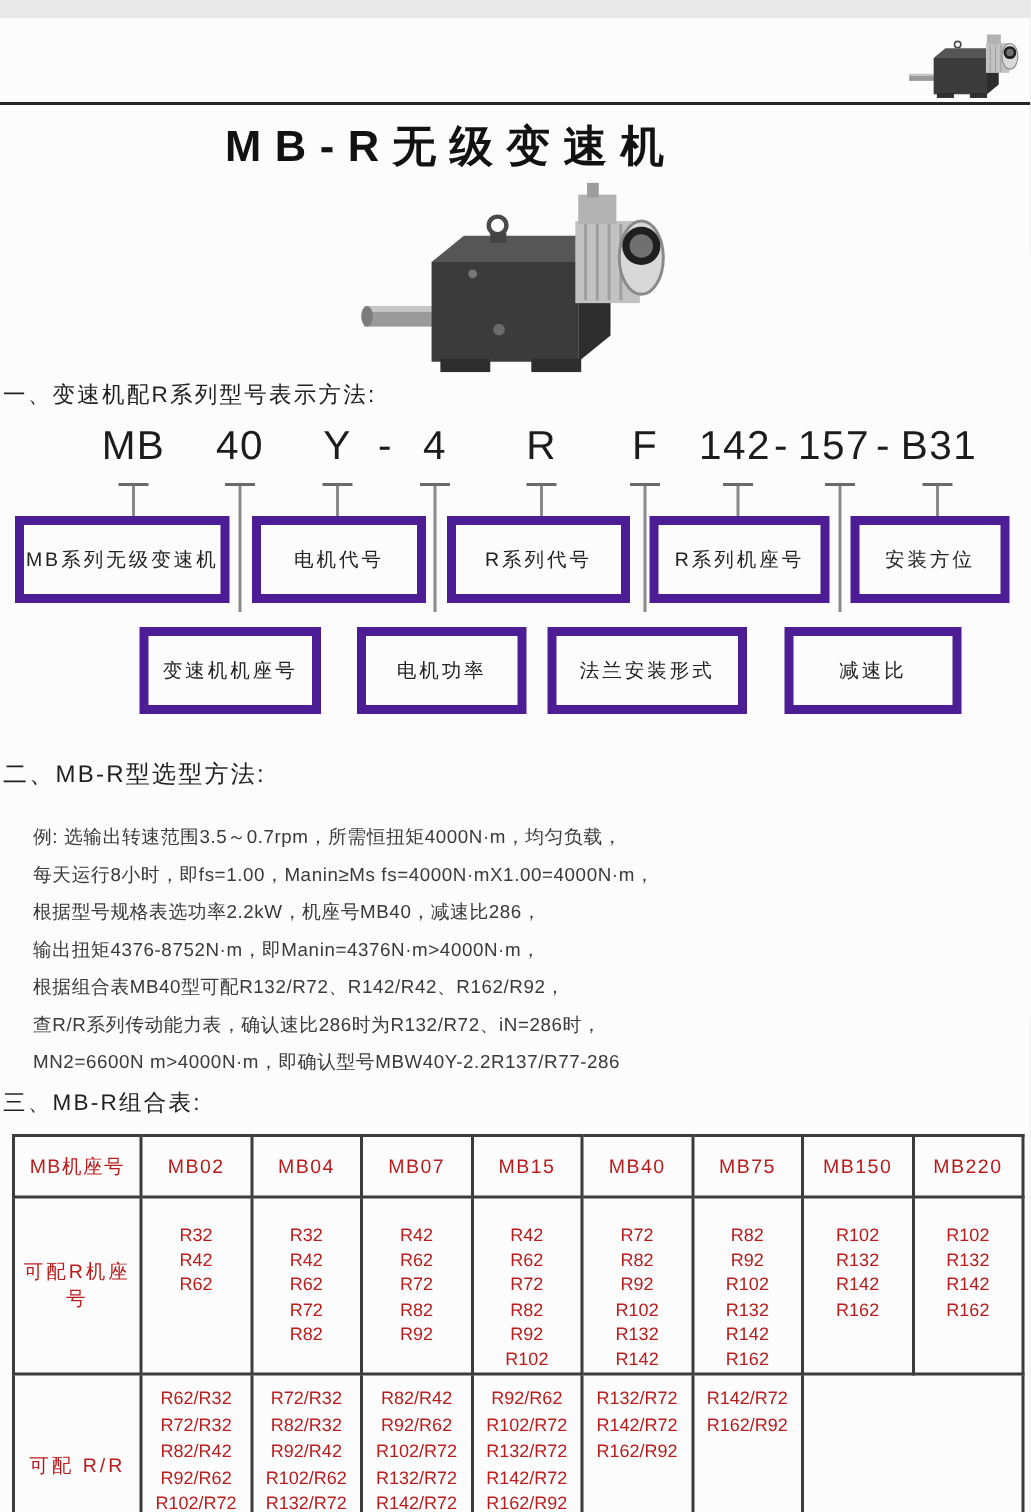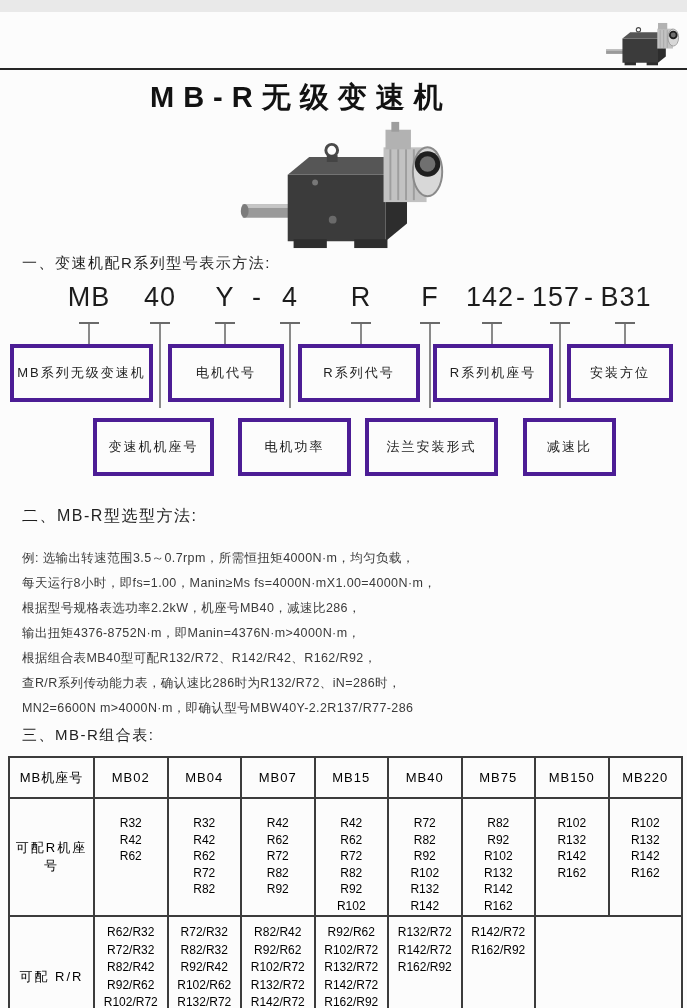--- a/index.html
+++ b/index.html
@@ -10,52 +10,52 @@
     color:#2b2b2b;
   }
   .top-rule{position:absolute;left:0;top:56px;width:687px;height:2px;background:#262626;}
   .logo{position:absolute;top:6px;right:6px;width:78px;height:48px;}
   .page-title{
     position:absolute;left:150px;top:66px;
     font-size:29px;font-weight:bold;letter-spacing:9px;color:#121212;white-space:nowrap;
   }
   .product{position:absolute;left:238px;top:106px;width:207px;height:132px;}
   .sec-heading{
-    position:absolute;left:22px;font-size:15px;color:#1f1f1f;letter-spacing:1.5px;white-space:nowrap;
+    position:absolute;left:2px;font-size:15px;color:#1f1f1f;letter-spacing:1.5px;white-space:nowrap;
   }
   .sh1{top:242px;} .sh2{top:494px;font-size:16px;} .sh3{top:714px;}
 
   
   .diagram{position:absolute;left:0;top:270px;width:687px;height:195px;}
   .code-part{
     position:absolute;top:0;transform:translateX(-50%);
     font-size:27px;color:#1c1c1c;letter-spacing:1px;white-space:nowrap;
   }
   .tick{position:absolute;top:40px;width:20px;height:2px;background:#6a6a6a;transform:translateX(-50%);}
   .vline{position:absolute;top:42px;width:2px;background:#8a8a8a;transform:translateX(-50%);}
   .v-top{height:20px;} .v-bot{height:84px;}
   .dbox{
-    position:absolute;border:4px solid #4c1d95;background:#fcfcfc;
+    position:absolute;border:6px solid #4c1d95;background:#fcfcfc;
     display:flex;align-items:center;justify-content:center;
     font-size:13px;color:#222;letter-spacing:2px;white-space:nowrap;box-sizing:border-box;
   }
   .row-top{top:62px;height:58px;} .row-bot{top:136px;height:58px;}
 
   
   .example{position:absolute;left:22px;top:534px;width:640px;}
   .ex-line{font-size:12.5px;line-height:25px;color:#3a3a3a;letter-spacing:.4px;white-space:nowrap;}
 
   
   .combo-table{
     position:absolute;left:8px;top:744px;width:673px;
     border-collapse:collapse;table-layout:fixed;
   }
   .combo-table th,.combo-table td{
     border:2px solid #3c3c3c;box-sizing:border-box;
-    font-weight:normal;color:#000000;
+    font-weight:normal;color:#b91c1c;
   }
   .combo-table .hdr{height:41px;font-size:13px;text-align:center;letter-spacing:1px;}
   .combo-table .rowlab{font-size:13px;text-align:center;vertical-align:middle;letter-spacing:2px;}
   .combo-table .vals{
     vertical-align:top;text-align:center;white-space:pre-line;
     font-size:12px;line-height:16.5px;padding-top:16px;
   }
   .r-frames .vals{height:99px;}
   .r-rr .vals{height:121px;line-height:17.5px;padding-top:7px;}
 </style>
@@ -166,21 +166,21 @@
 
     <div class="dbox row-bot" style="left:93px;width:121px">
         <span>变速机机座号</span>
       </div>
     <div class="dbox row-bot" style="left:238px;width:113px">
         <span>电机功率</span>
       </div>
     <div class="dbox row-bot" style="left:365px;width:133px">
         <span>法兰安装形式</span>
       </div>
-    <div class="dbox row-bot" style="left:523px;width:93px">
+    <div class="dbox row-bot" style="left:523px;width:118px">
         <span>减速比</span>
       </div>
   </div>
 
   <div class="sec-heading sh2">二、MB-R型选型方法:</div>
   <div class="example">
     <div class="ex-line">例: 选输出转速范围3.5～0.7rpm，所需恒扭矩4000N·m，均匀负载，</div>
     <div class="ex-line">每天运行8小时，即fs=1.00，Manin≥Ms fs=4000N·mX1.00=4000N·m，</div>
     <div class="ex-line">根据型号规格表选功率2.2kW，机座号MB40，减速比286，</div>
     <div class="ex-line">输出扭矩4376-8752N·m，即Manin=4376N·m&gt;4000N·m，</div>

